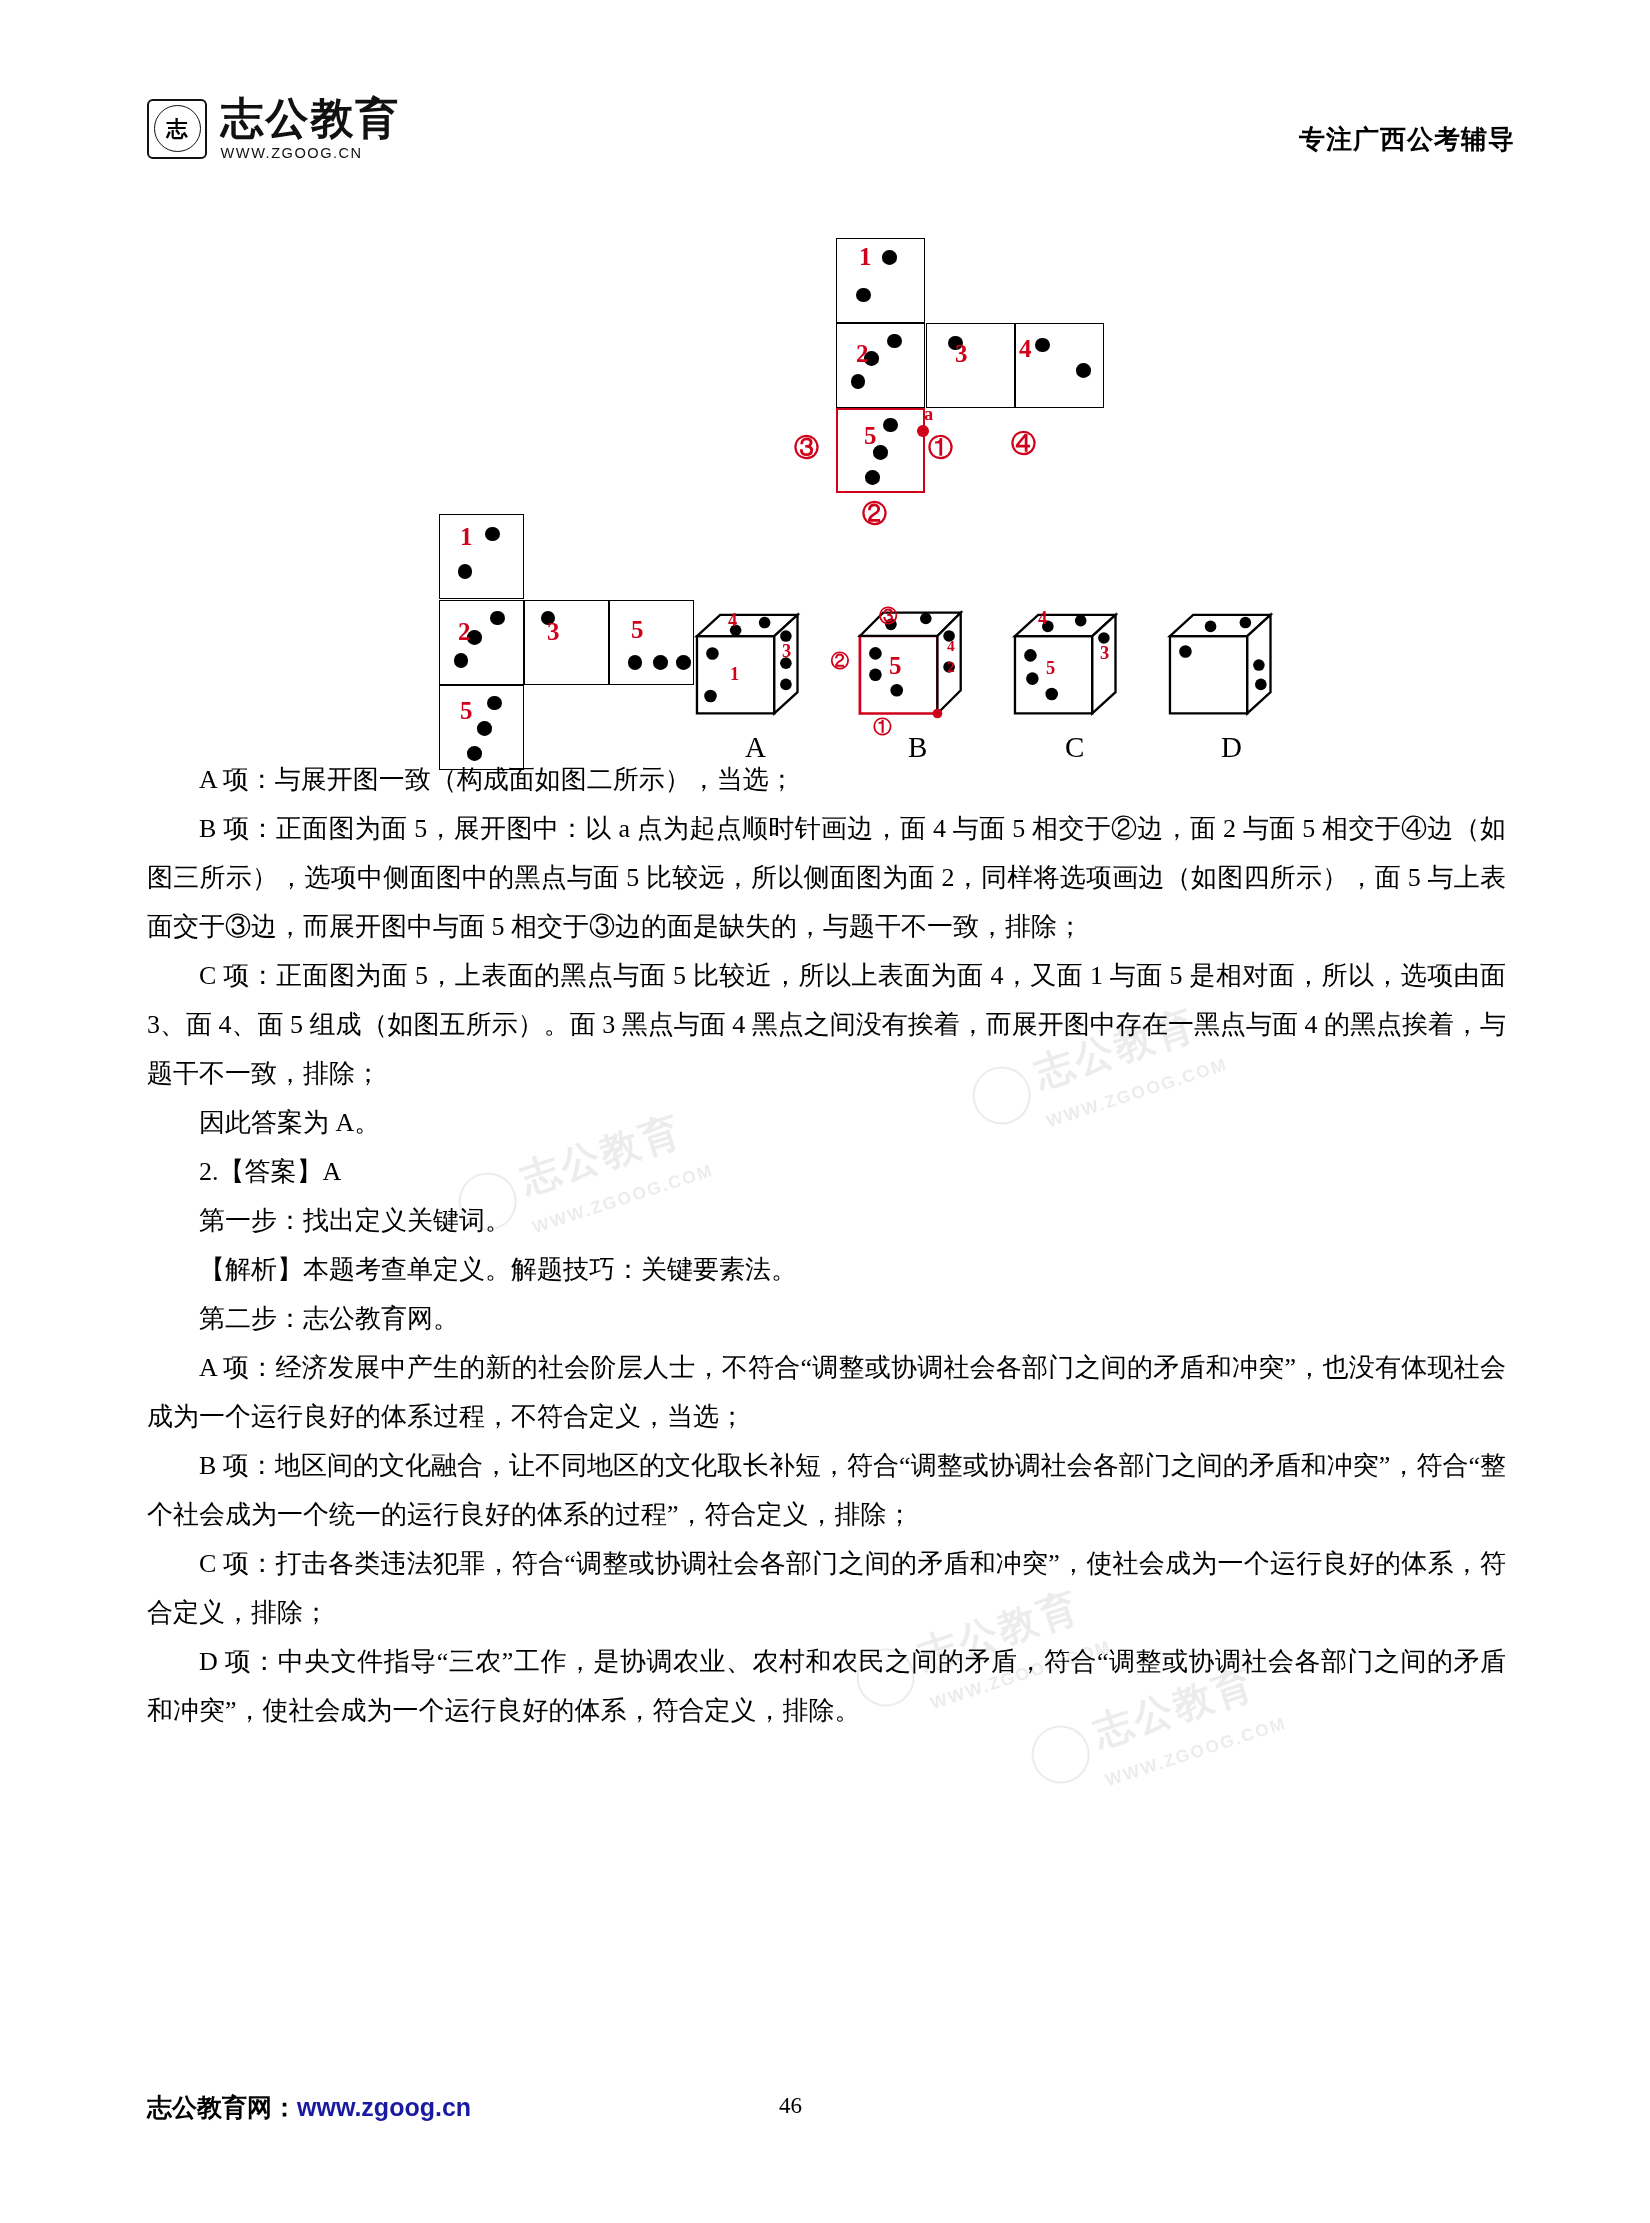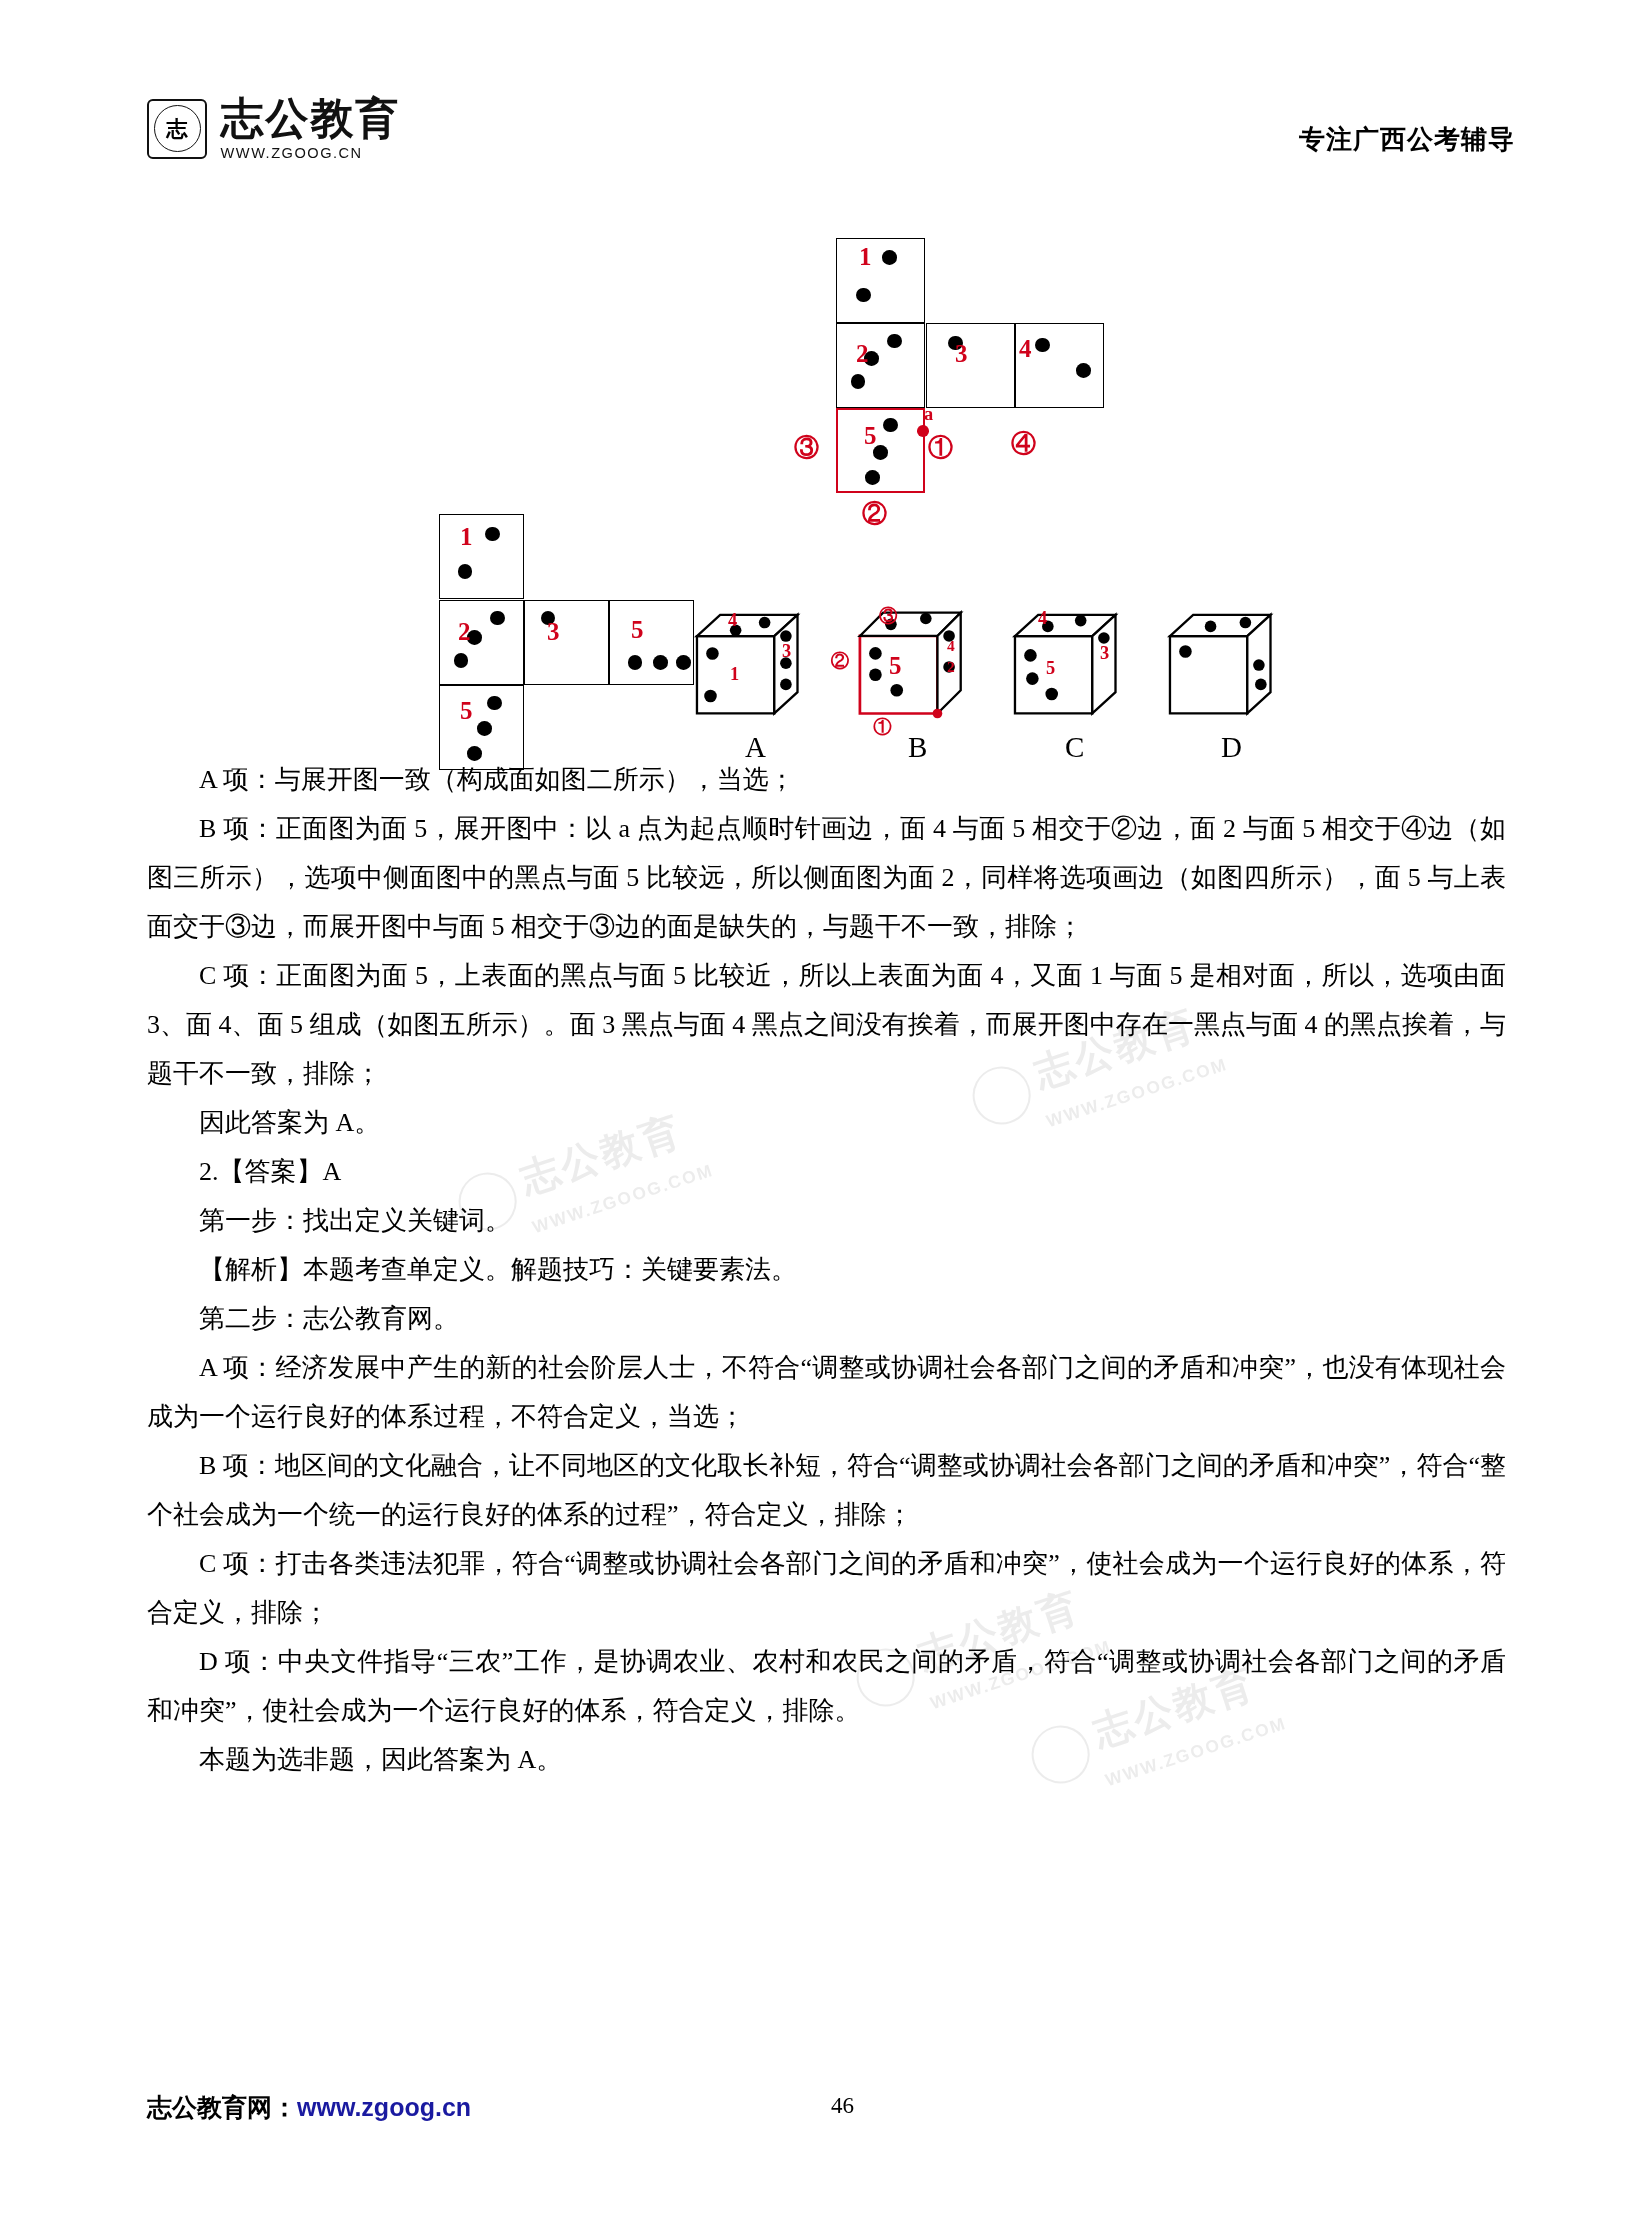--- a/index.html
+++ b/index.html
@@ -170,21 +170,21 @@
     font-family: "Liberation Sans", sans-serif;
     font-weight: bold;
     font-size: 25px;
     color: #000;
   }
   .footer-left .url {
     color: #1a1aa0;
   }
   .footer-page {
     position: absolute;
-    left: 684px;
+    left: 632px;
     top: 1.9px;
     font-size: 23px;
     color: #000;
   }
 
   
   .wm {
     position: absolute;
     color: rgba(150,150,150,0.18);
     font-family: "Liberation Sans", sans-serif;
@@ -404,21 +404,20 @@
     <p>C 项：正面图为面 5，上表面的黑点与面 5 比较近，所以上表面为面 4，又面 1 与面 5 是相对面，所以，选项由面 3、面 4、面 5 组成（如图五所示）。面 3 黑点与面 4 黑点之间没有挨着，而展开图中存在一黑点与面 4 的黑点挨着，与题干不一致，排除；</p>
     <p>因此答案为 A。</p>
     <p>2.【答案】A</p>
     <p>第一步：找出定义关键词。</p>
     <p>【解析】本题考查单定义。解题技巧：关键要素法。</p>
     <p>第二步：志公教育网。</p>
     <p>A 项：经济发展中产生的新的社会阶层人士，不符合“调整或协调社会各部门之间的矛盾和冲突”，也没有体现社会成为一个运行良好的体系过程，不符合定义，当选；</p>
     <p>B 项：地区间的文化融合，让不同地区的文化取长补短，符合“调整或协调社会各部门之间的矛盾和冲突”，符合“整个社会成为一个统一的运行良好的体系的过程”，符合定义，排除；</p>
     <p>C 项：打击各类违法犯罪，符合“调整或协调社会各部门之间的矛盾和冲突”，使社会成为一个运行良好的体系，符合定义，排除；</p>
     <p>D 项：中央文件指导“三农”工作，是协调农业、农村和农民之间的矛盾，符合“调整或协调社会各部门之间的矛盾和冲突”，使社会成为一个运行良好的体系，符合定义，排除。</p>
-    <p>本题为选非题，因此答案为 A。</p>
   </div>
 
   <div class="footer">
     <div class="footer-left">
       <span>志公教育网：</span><span class="url">www.zgoog.cn</span>
     </div>
     <div class="footer-page">46</div>
   </div>
 
 </div>

